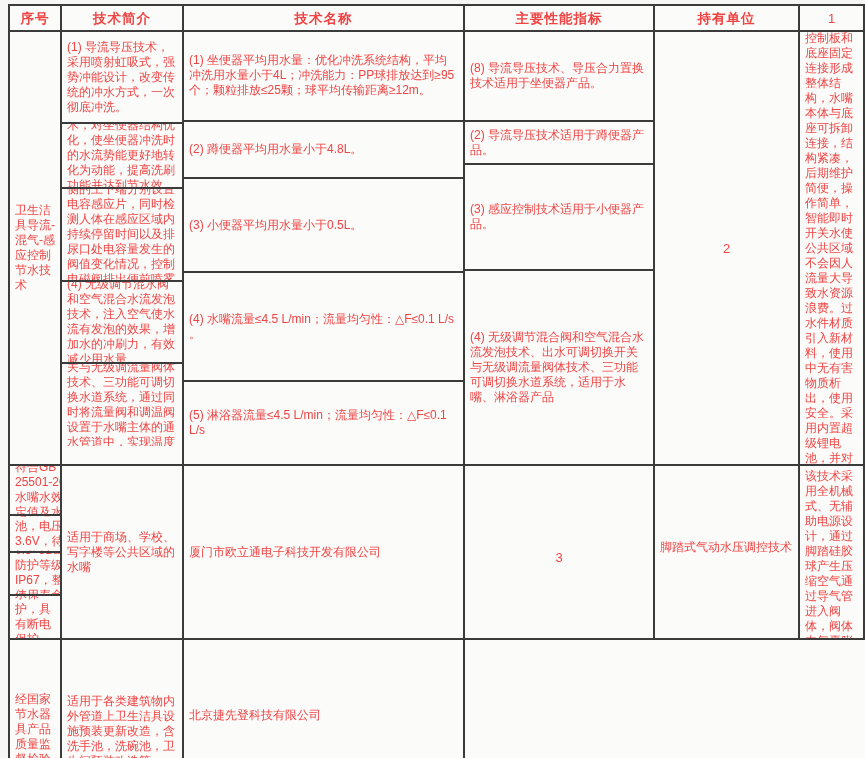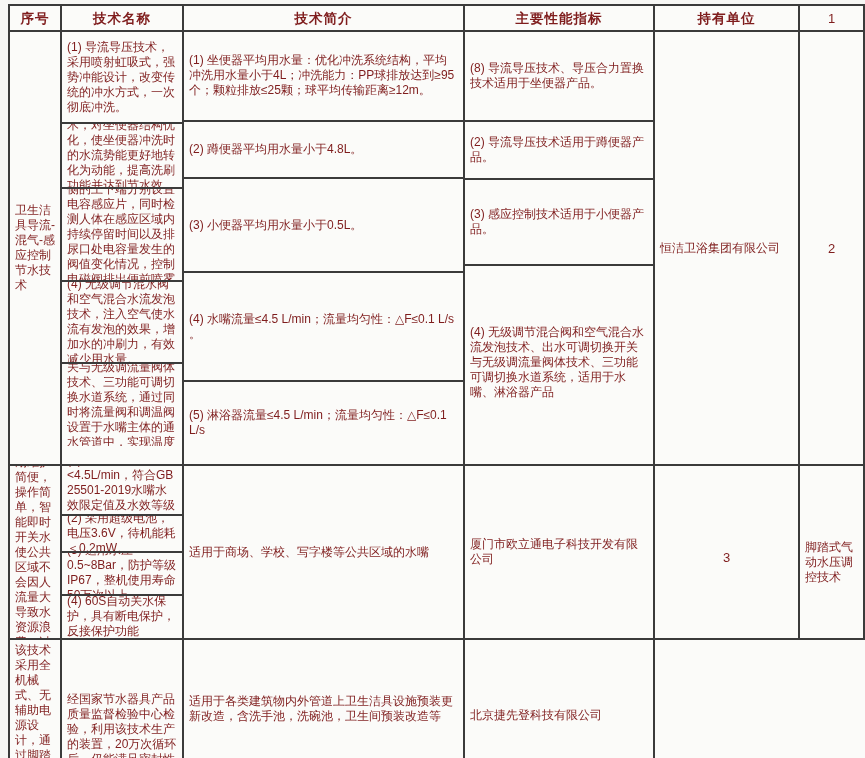--- a/index.html
+++ b/index.html
@@ -1,20 +1,20 @@
 <!DOCTYPE html>
 <html><head>
 <meta charset="utf-8">
 <style>
   html,body{margin:0;padding:0;background:#ffffff;}
   .doc{
     width:865px;height:758px;overflow:hidden;position:relative;
     background:#f7f7f5;
     font-family:"Liberation Sans","DejaVu Sans",sans-serif;
-    color:#7f1d1d;
+    color:#ef4444;
     box-sizing:border-box;
     padding:4px 0 0 8px;
   }
   .tbl{
     display:grid;
     grid-template-columns:52px 122px 281px 190px 145px 65px;
     grid-template-rows:26px 434px 174px 240px;
     border-top:2px solid #3b3b3b;
     border-left:2px solid #3b3b3b;
     width:855px;
@@ -51,22 +51,22 @@
   .pt-scope{padding-top:54px;}
   .pt-holder{padding-top:68px;}
 </style>
 </head>
 <body>
 
 <div class="doc">
   <div class="tbl">
 
     <div class="c hd">序号</div>
+    <div class="c hd">技术简介</div>
     <div class="c hd">技术名称</div>
-    <div class="c hd">技术简介</div>
     <div class="c hd">主要性能指标</div>
     <div class="c hd">持有单位</div>
 
     <div class="c center serial">1</div>
     <div class="c vcenter pad">卫生洁具导流-混气-感应控制节水技术</div>
 
     <div class="c stack">
       <div class="sub" style="height:92px">(1) 导流导压技术，采用喷射虹吸式，强势冲能设计，改变传统的冲水方式，一次彻底冲洗。</div>
       <div class="sub" style="height:65px">(2) 导压合力置换技术，对坐便器结构优化，使坐便器冲洗时的水流势能更好地转化为动能，提高洗刷功能并达到节水效果。</div>
       <div class="sub" style="height:93px">(3) 感应控制技术，是在小便器陶瓷体背侧的上下端分别设置电容感应片，同时检测人体在感应区域内持续停留时间以及排尿口处电容量发生的阀值变化情况，控制电磁阀排出便前喷雾水和便后颗粒水，达到节水效果。</div>
@@ -77,26 +77,25 @@
     <div class="c stack">
       <div class="sub" style="height:90px">(1) 坐便器平均用水量：优化冲洗系统结构，平均冲洗用水量小于4L；冲洗能力：PP球排放达到≥95个；颗粒排放≤25颗；球平均传输距离≥12m。</div>
       <div class="sub" style="height:58px">(2) 蹲便器平均用水量小于4.8L。</div>
       <div class="sub" style="height:94px">(3) 小便器平均用水量小于0.5L。</div>
       <div class="sub" style="height:110px">(4) 水嘴流量≤4.5 L/min；流量均匀性：△F≤0.1 L/s 。</div>
       <div class="sub" style="height:82px">(5) 淋浴器流量≤4.5 L/min；流量均匀性：△F≤0.1 L/s</div>
     </div>
 
     <div class="c stack">
       <div class="sub" style="height:90px">(8) 导流导压技术、导压合力置换技术适用于坐便器产品。</div>
-      <div class="sub" style="height:58px">(2) 导流导压技术适用于蹲便器产品。</div>
-      <div class="sub" style="height:86px">(3) 感应控制技术适用于小便器产品。</div>
+      <div class="sub" style="height:43px">(2) 导流导压技术适用于蹲便器产品。</div>
+      <div class="sub" style="height:106px">(3) 感应控制技术适用于小便器产品。</div>
       <div class="sub" style="height:192px">(4) 无级调节混合阀和空气混合水流发泡技术、出水可调切换开关与无级调流量阀体技术、三功能可调切换水道系统，适用于水嘴、淋浴器产品</div>
     </div>
 
-    <div class="c vcenter pad">恒洁卫浴集团有限公司</div>
 
     <div class="c center serial">2</div>
     <div class="c vcenter pad">该技术采用一体式结构设计，将电磁阀、电源、感应组件、主控制板和底座固定连接形成整体结构，水嘴本体与底座可拆卸连接，结构紧凑，后期维护简便，操作简单，智能即时开关水使公共区域不会因人流量大导致水资源浪费。过水件材质引入新材料，使用中无有害物质析出，使用安全。采用内置超级锂电池，并对线路进行优化，使用功耗低，电池使用寿命可达五年以上</div>
 
     <div class="c stack">
       <div class="sub" style="height:51px">(1) 出水量&lt;4.5L/min，符合GB 25501-2019水嘴水效限定值及水效等级 1级水效要求。</div>
       <div class="sub" style="height:37px">(2) 采用超级电池，电压3.6V，待机能耗＜0.2mW。</div>
       <div class="sub" style="height:43px">(3) 适用水压0.5~8Bar，防护等级IP67，整机使用寿命50万次以上。</div>
       <div class="sub" style="height:43px">(4) 60S自动关水保护，具有断电保护，反接保护功能</div>
     </div>

